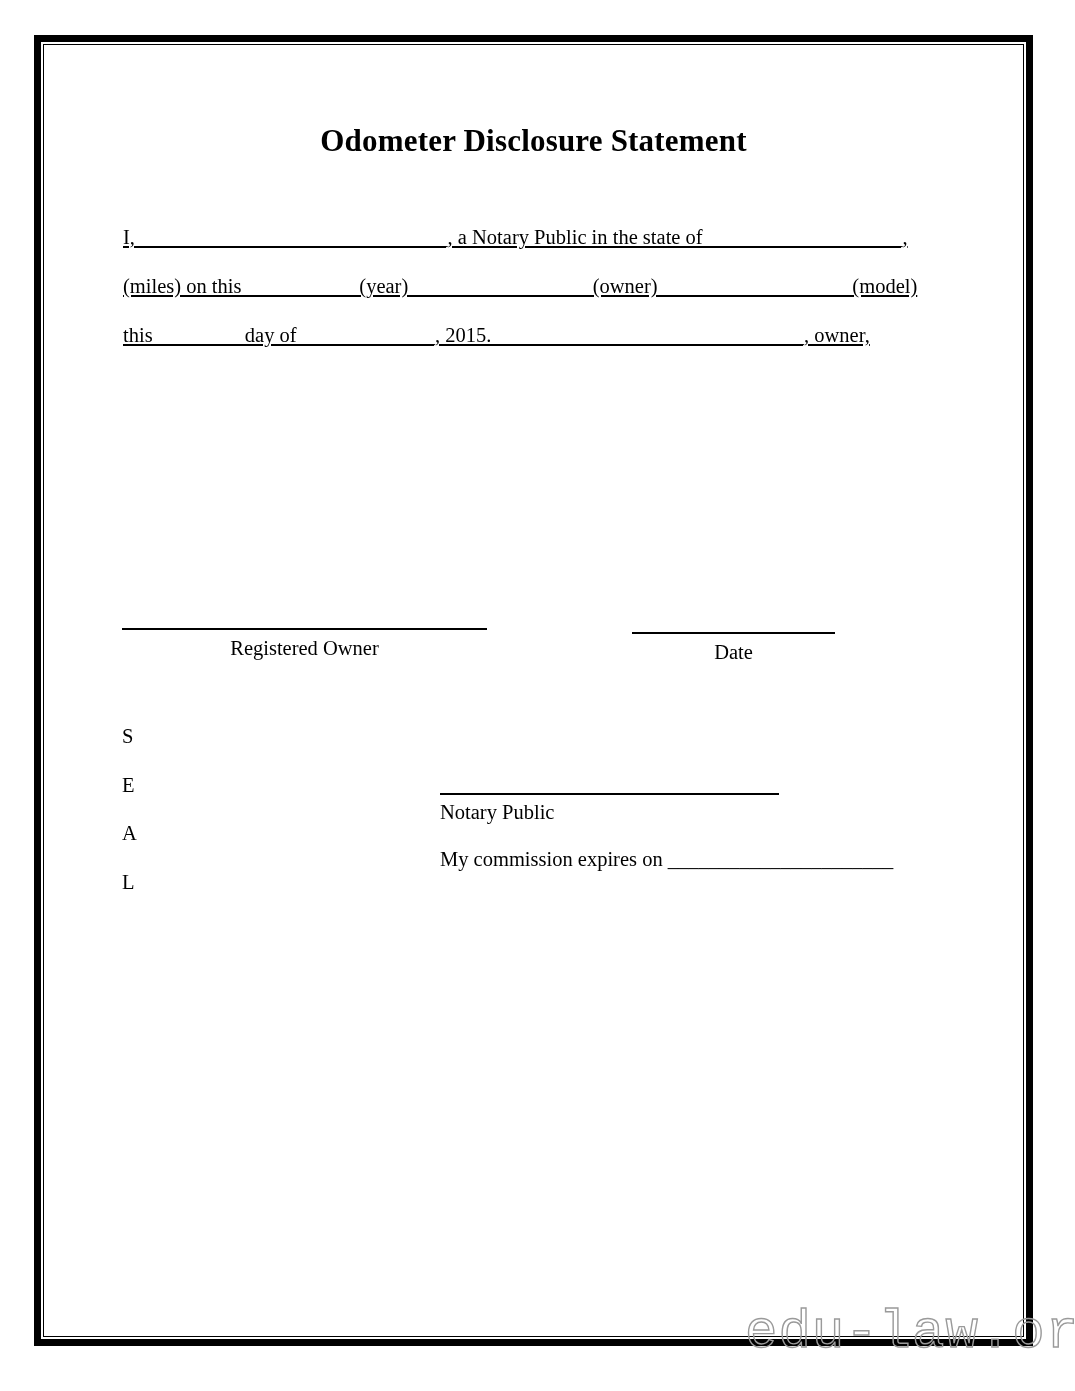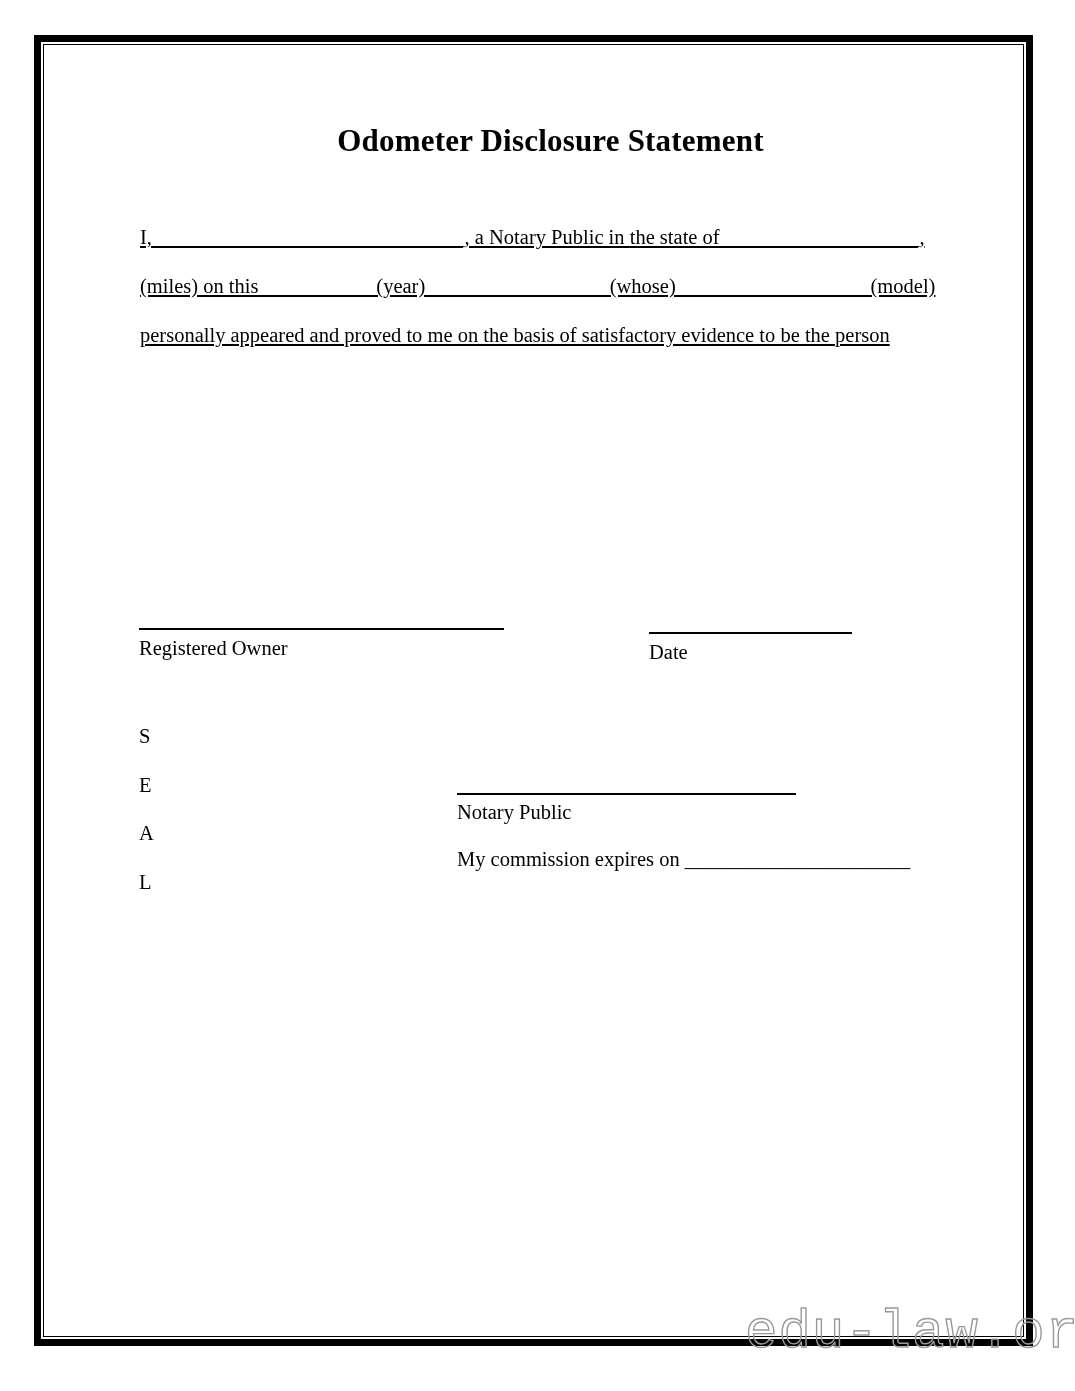--- a/index.html
+++ b/index.html
@@ -40,21 +40,20 @@
 
   
   #content {
     position: absolute;
     left: 34px;
     top: 35px;
     width: 999px;
     height: 1311px;
     box-sizing: border-box;
     padding: 0;
-    margin-left: 17px;
   }
 
   .doc-title {
     position: absolute;
     left: 0;
     top: 88px;
     width: 999px;
     text-align: center;
     font-size: 31px;
     font-weight: bold;
@@ -81,20 +80,21 @@
     text-align: left;
   }
 
   
   .sig-row {
     position: absolute;
     top: 573px;
     left: 0;
     width: 999px;
     height: 90px;
+    text-align: center;
   }
   .sig-owner {
     position: absolute;
     left: 88px;
     top: 0;
     width: 365px;
   }
   .sig-date {
     position: absolute;
     left: 598px;
@@ -177,22 +177,22 @@
 <div id="page-frame">
   <div id="page-frame-inner"></div>
 </div>
 
 <div id="content">
 
   <div class="doc-title">Odometer Disclosure Statement</div>
 
   <div class="body-block">
     <p>I, ______________________________, a Notary Public in the state of ___________________,</p>
-    <p>(miles)  on  this___________  (year)  _________________  (whose)  __________________  (model)</p>
-    <p>personally  appeared  and  proved  to  me  on  the  basis  of  satisfactory  evidence  to  be  the  person</p>
+    <p>(miles)  on  this___________  (year)  _________________  (owner)  __________________  (model)</p>
+    <p>this  ________  day  of  _____________,  2015.  ______________________________,  owner,</p>
   </div>
 
   <div class="sig-row">
     <div class="sig-owner">
       <div class="sig-line"></div>
       <div class="sig-label">Registered Owner</div>
     </div>
     <div class="sig-date">
       <div class="sig-line"></div>
       <div class="sig-label">Date</div>

